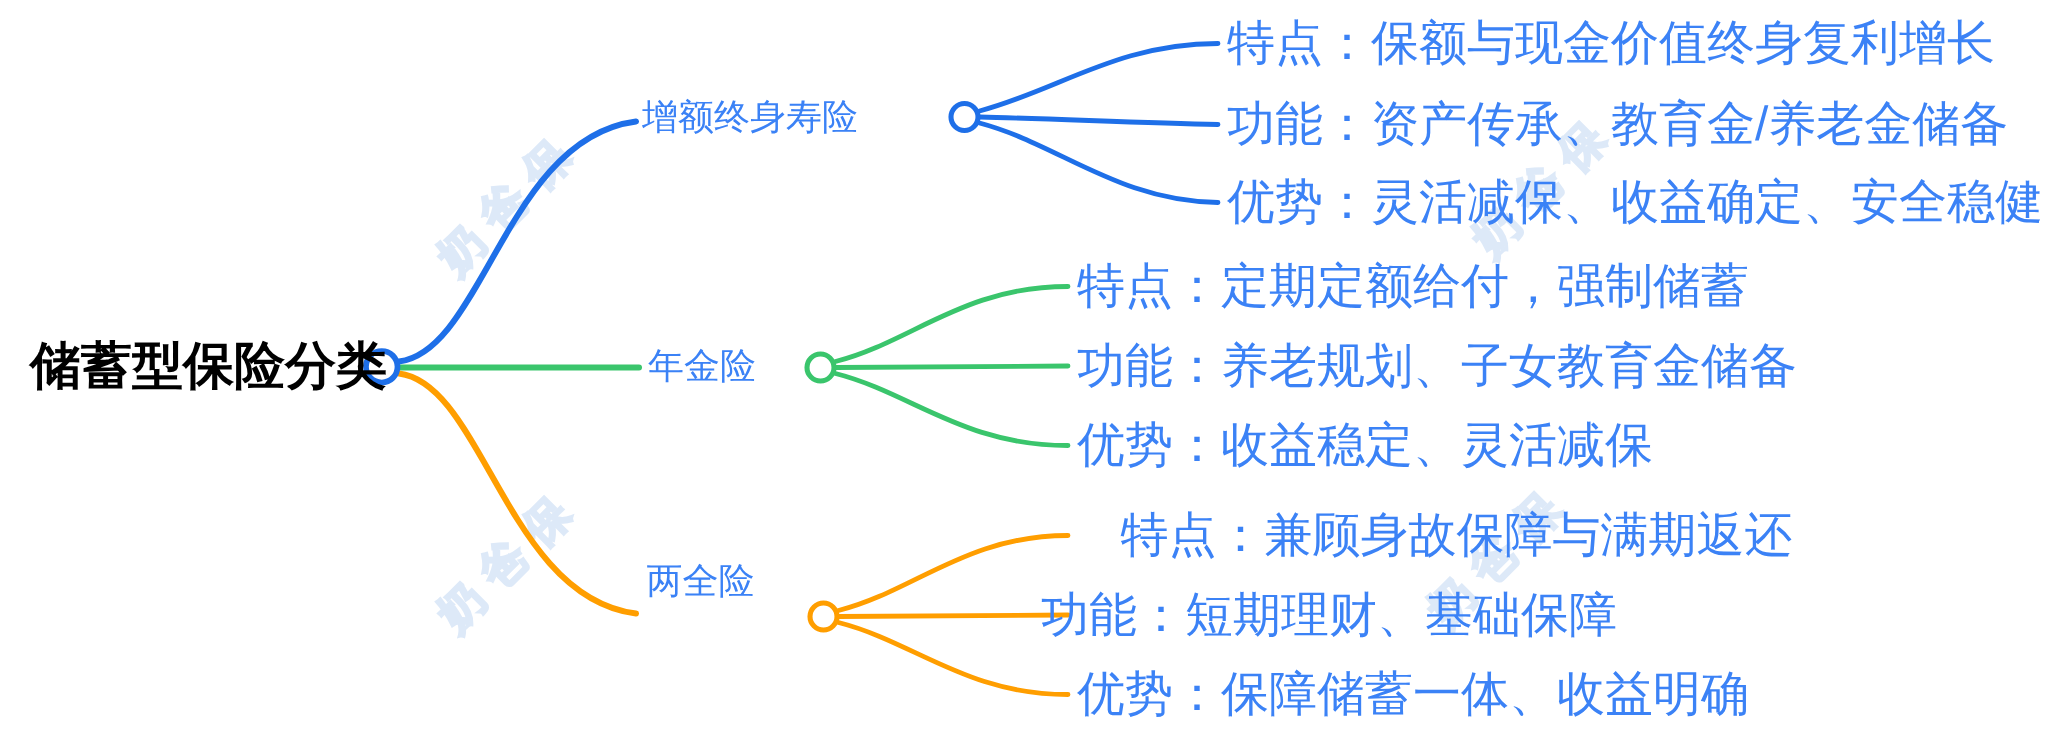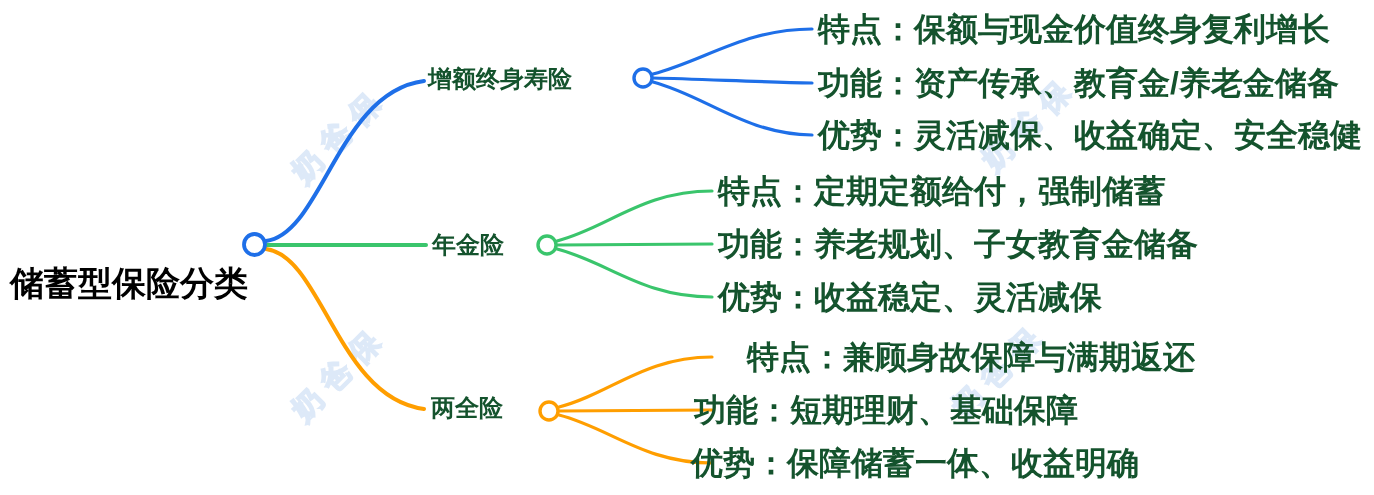--- a/index.html
+++ b/index.html
@@ -8,23 +8,22 @@
     width:1374px;height:495px;
     background:#ffffff;
     overflow:hidden;
     font-family:"Liberation Sans","DejaVu Sans",sans-serif;
   }
   .edges{position:absolute;left:0;top:0;width:1374px;height:495px;}
   .label{
     position:absolute;
     transform:translateY(-50%);
     white-space:nowrap;
-    color:#14532d;
+    color:#3b82f6;
     line-height:1.15;
-    font-weight:bold;
   }
   .root-label{font-size:34px;font-weight:700;color:#000000;}
   .branch-label{font-size:24px;}
   .leaf-label{font-size:32px;}
   .wm{
     position:absolute;
     transform:translate(-50%,-50%) rotate(-45deg);
     font-size:30px;
     font-weight:700;
     letter-spacing:10px;
@@ -61,31 +60,31 @@
     <path d="M 559 407 C 610 394 644 357 712 357" fill="none" stroke="#ff9e00" stroke-width="3.2" stroke-linecap="round"></path>
     <path d="M 559 411 L 712 410" fill="none" stroke="#ff9e00" stroke-width="3.2" stroke-linecap="round"></path>
     <path d="M 559 415 C 610 428 644 463 712 463" fill="none" stroke="#ff9e00" stroke-width="3.2" stroke-linecap="round"></path>
 
     <circle cx="254.5" cy="244.5" r="10.5" fill="#ffffff" stroke="#1e6fe8" stroke-width="3.8"></circle>
     <circle cx="643" cy="78" r="9" fill="#ffffff" stroke="#1e6fe8" stroke-width="3.4"></circle>
     <circle cx="547" cy="245" r="9" fill="#ffffff" stroke="#3ac56c" stroke-width="3.4"></circle>
     <circle cx="549" cy="411" r="9" fill="#ffffff" stroke="#ff9e00" stroke-width="3.4"></circle>
   </svg>
 
-  <div class="label root-label" style="left:10px;top:245px;margin-top:39px;">储蓄型保险分类</div>
+  <div class="label root-label" style="left:20px;top:245px;">储蓄型保险分类</div>
 
   <div class="label branch-label" style="left:428px;top:79px;">增额终身寿险</div>
   <div class="label branch-label" style="left:432px;top:245px;">年金险</div>
-  <div class="label branch-label" style="left:431px;top:408px;">两全险</div>
+  <div class="label branch-label" style="left:431px;top:388px;">两全险</div>
 
   <div class="label leaf-label" style="left:818px;top:29px;">特点：保额与现金价值终身复利增长</div>
   <div class="label leaf-label" style="left:818px;top:83px;text-align:right;">功能：资产传承、教育金/养老金储备</div>
   <div class="label leaf-label" style="left:818px;top:135px;">优势：灵活减保、收益确定、安全稳健</div>
 
   <div class="label leaf-label" style="left:718px;top:244px;">功能：养老规划、子女教育金储备</div>
   <div class="label leaf-label" style="left:718px;top:191px;">特点：定期定额给付，强制储蓄</div>
   <div class="label leaf-label" style="left:718px;top:297px;">优势：收益稳定、灵活减保</div>
 
   <div class="label leaf-label" style="left:718px;top:357px;margin-left:29px;">特点：兼顾身故保障与满期返还</div>
   <div class="label leaf-label" style="left:694px;top:410px;">功能：短期理财、基础保障</div>
-  <div class="label leaf-label" style="left:691px;top:463px;">优势：保障储蓄一体、收益明确</div>
+  <div class="label leaf-label" style="left:718px;top:463px;">优势：保障储蓄一体、收益明确</div>
 
 </div>
 
 </body></html>

